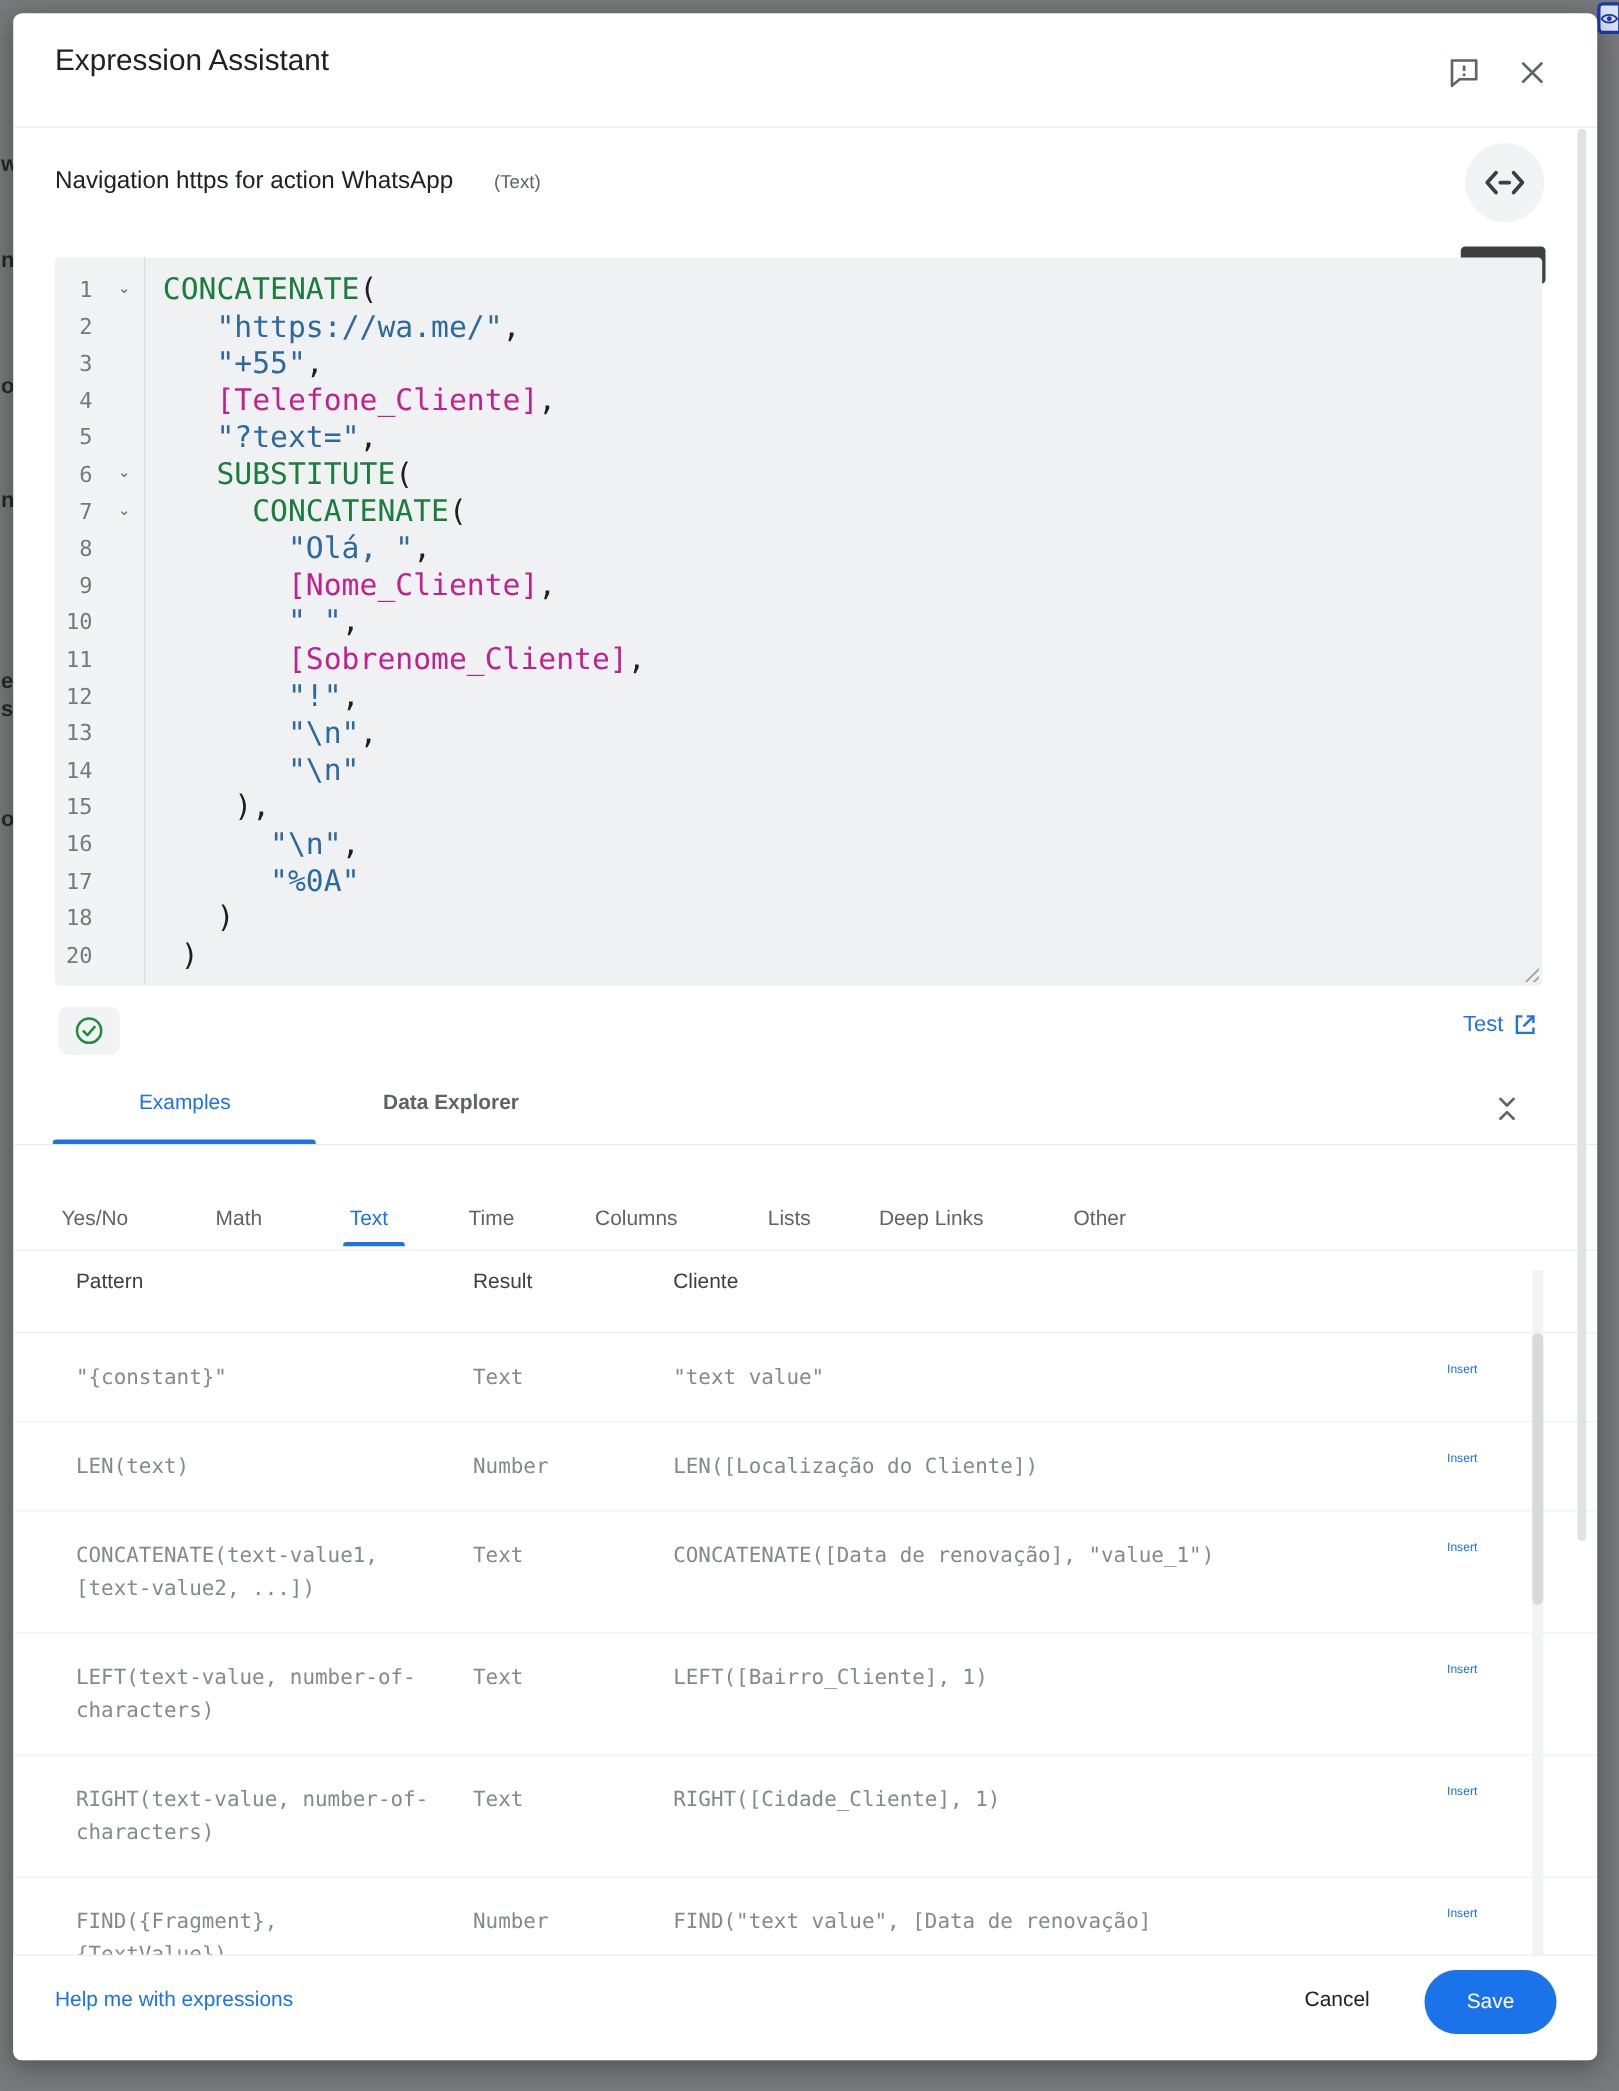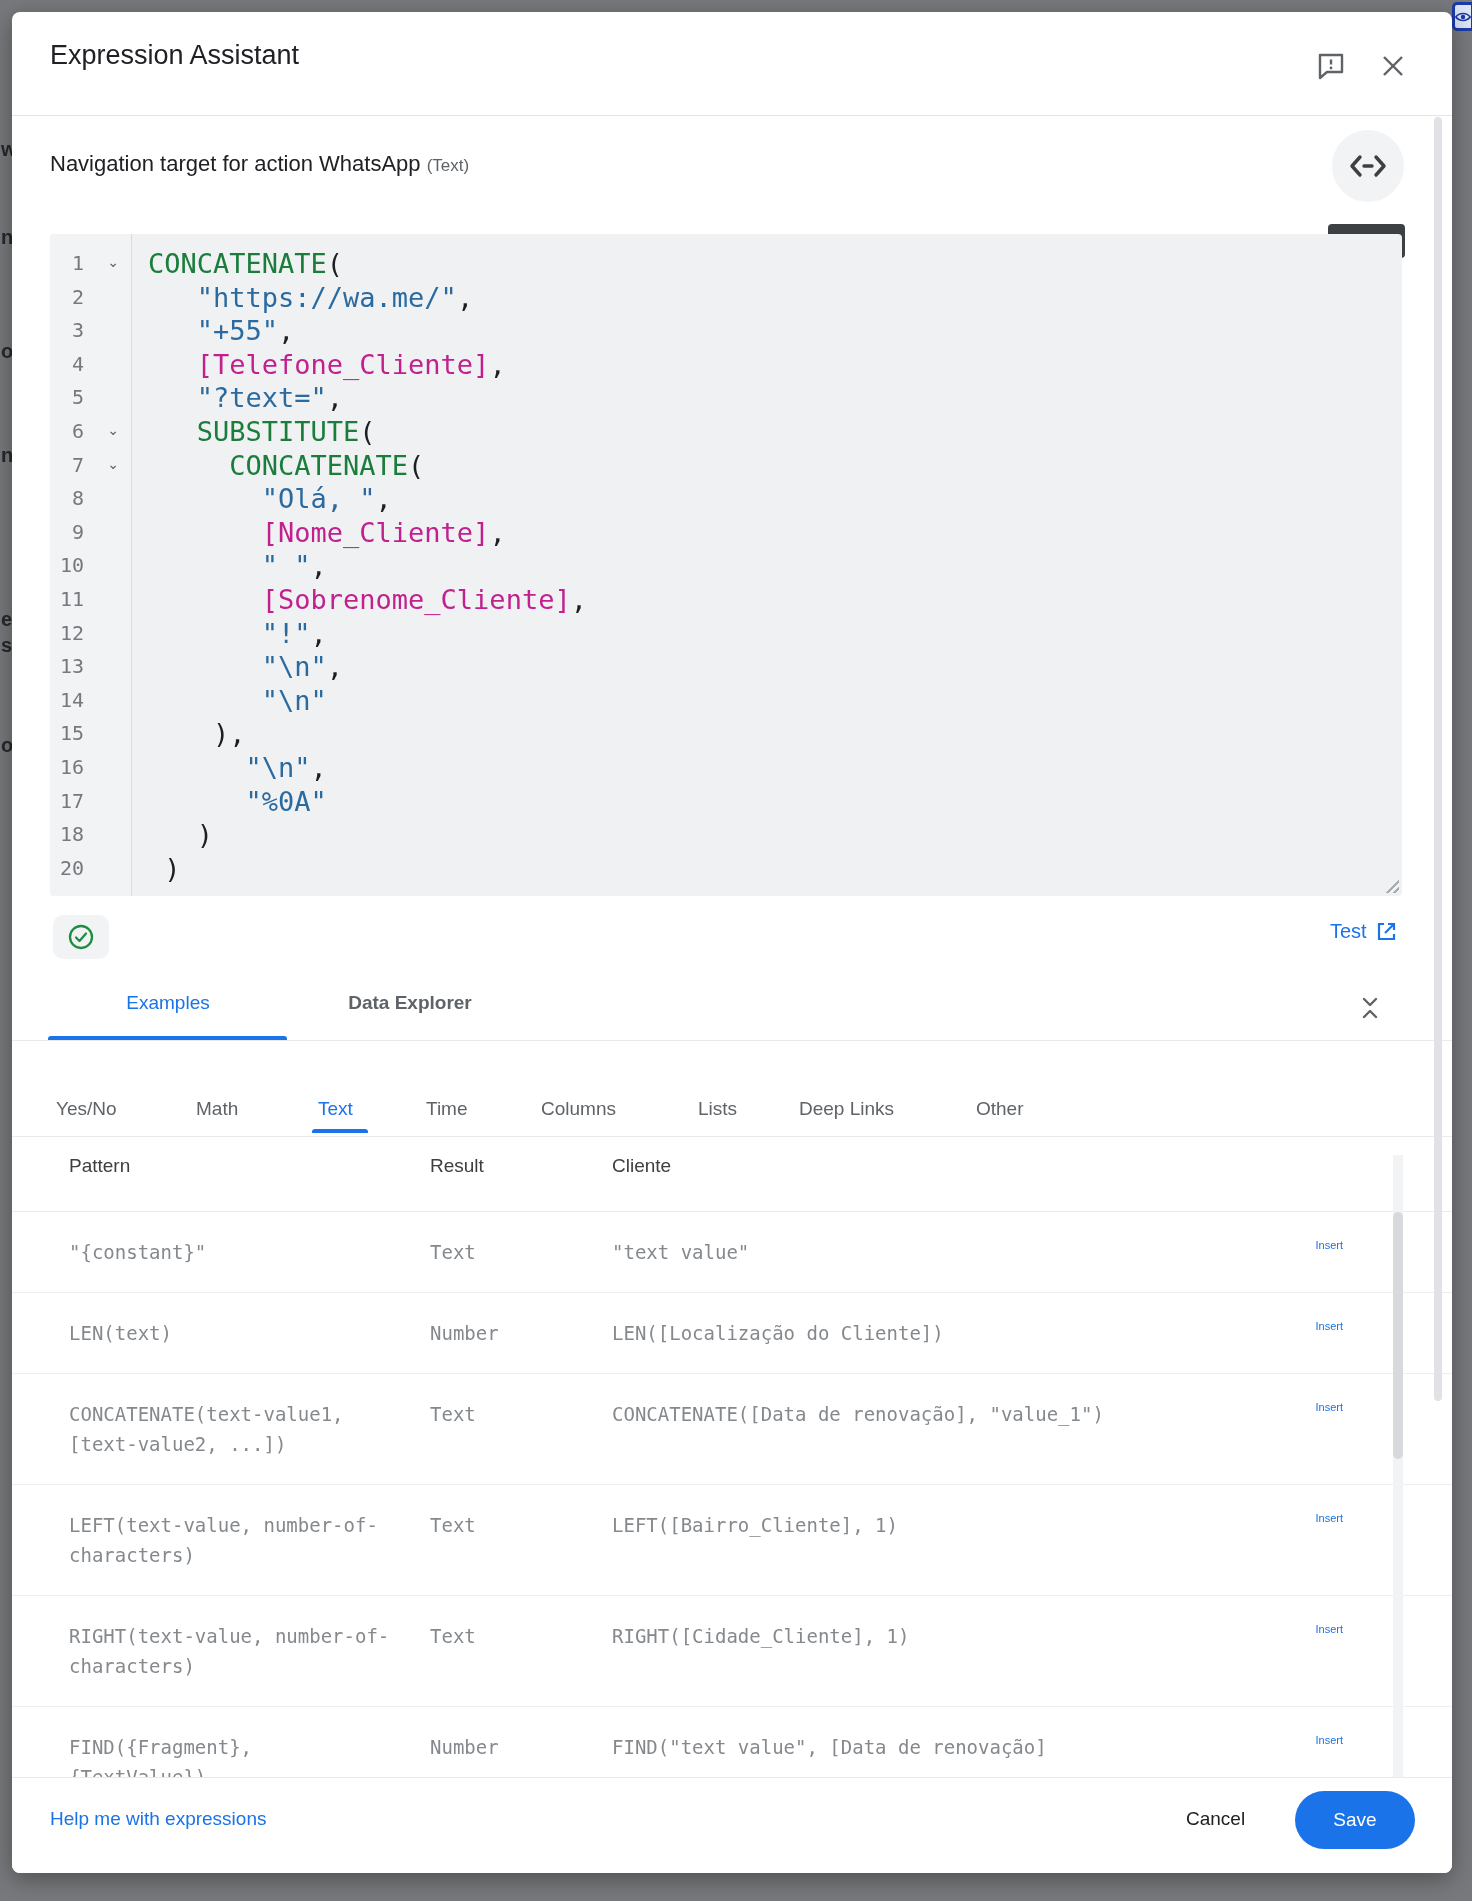--- a/index.html
+++ b/index.html
@@ -15,21 +15,21 @@
 
   .dialog { position:absolute; left:12px; top:12px; width:1440px; height:1861px; background:#fff; border-radius:8px; box-shadow:0 6px 24px rgba(0,0,0,.35); overflow:hidden; }
 
   .dlg-title { position:absolute; left:38px; top:28px; font-size:27px; color:#202124; }
   .icon-btn { position:absolute; width:34px; height:34px; display:flex; align-items:center; justify-content:center; cursor:pointer; }
   #feedback-btn { left:1302px; top:37px; }
   #close-btn { left:1364px; top:37px; }
   .hdr-divider { position:absolute; left:0; top:103px; width:1440px; height:1px; background:#e3e5e8; }
 
   .subtitle { position:absolute; left:38px; top:139px; font-size:22px; color:#202124; }
-  .subtitle .type { font-size:17px; color:#5f6368; }
+  .subtitle .type { font-size:17px; color:#5f6368;margin-left:31px; }
 
   .format-btn { position:absolute; left:1320px; top:118px; width:72px; height:72px; border-radius:50%; background:#f1f3f4; display:flex; align-items:center; justify-content:center; cursor:pointer; }
   .tooltip { position:absolute; left:1316px; top:212px; height:34px; padding:0 13px; background:#3c4043; color:#fff; border-radius:4px; font-size:16px; font-weight:500; display:flex; align-items:center; }
 
   
   .editor { position:absolute; left:38px; top:222px; width:1352px; height:662px; background:#eff1f3; border-radius:4px; overflow:hidden; }
   .gutter-bg { position:absolute; left:0; top:0; width:82px; height:662px; background:#f2f3f5; border-right:1px solid #d9dcdf; }
   #ed-lines { position:absolute; left:0; top:13px; width:1352px; }
   .ed-line { position:relative; height:33.6px; }
   .lnum { position:absolute; left:0; width:34px; text-align:right; font-family:"DejaVu Sans Mono", monospace; font-size:20px; line-height:33.6px; color:#75797d; }
@@ -137,21 +137,21 @@
       <svg width="26" height="26" viewBox="0 0 26 26">
         <line x1="4" y1="4" x2="22" y2="22" stroke="#5f6368" stroke-width="2.4"></line>
         <line x1="22" y1="4" x2="4" y2="22" stroke="#5f6368" stroke-width="2.4"></line>
       </svg>
     </span>
   </div>
 
   <div class="hdr-divider"></div>
 
   <div class="subtitle">
-    <span>Navigation target for action WhatsApp</span>
+    <span>Navigation https for action WhatsApp</span>
     <span class="type">(Text)</span>
   </div>
 
   <div class="format-btn">
     <span>
       <svg width="38" height="30" viewBox="0 0 38 30">
         <polyline points="11,6 3,15 11,24" fill="none" stroke="#3c4043" stroke-width="3.4" stroke-linecap="round" stroke-linejoin="round"></polyline>
         <polyline points="27,6 35,15 27,24" fill="none" stroke="#3c4043" stroke-width="3.4" stroke-linecap="round" stroke-linejoin="round"></polyline>
         <line x1="15" y1="15" x2="23" y2="15" stroke="#3c4043" stroke-width="3.4" stroke-linecap="round"></line>
       </svg>

